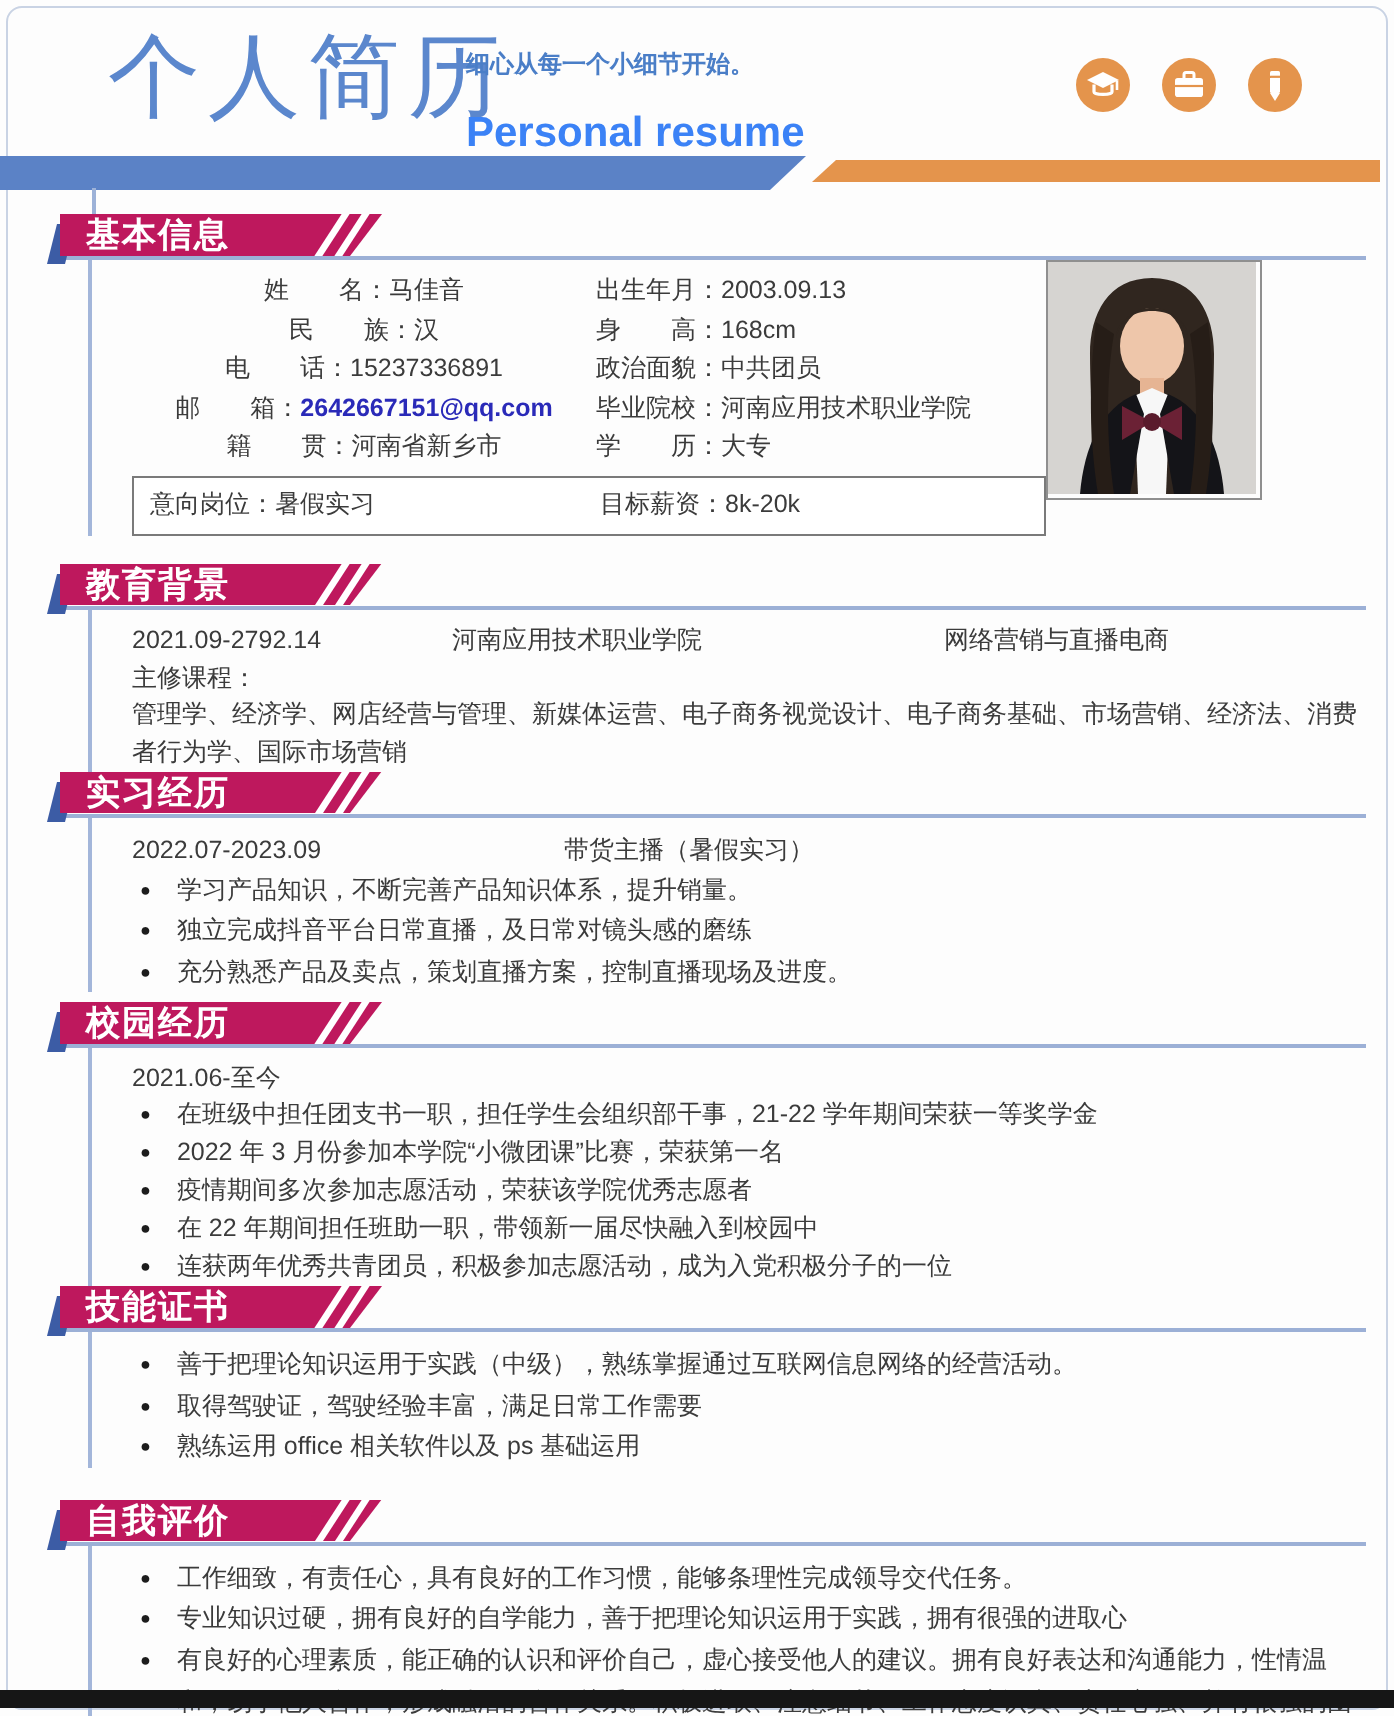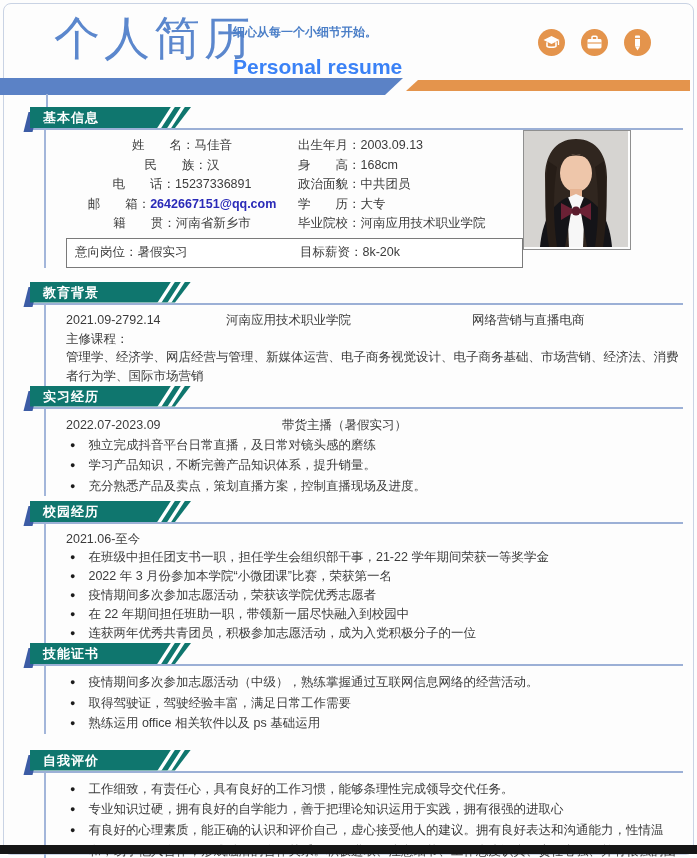--- a/index.html
+++ b/index.html
@@ -22,21 +22,21 @@
   .bar-orange { position:absolute; left:406px; top:80px; width:284px; height:11px; background:#e4944c;
               clip-path:polygon(12px 0,100% 0,100% 100%,0 100%); }
   .connector { position:absolute; left:46px; top:94px; width:2px; height:14px; background:#9db2d8; }
 
   
   .sections { position:absolute; top:107px; left:0; right:0; }
   section { margin:0; }
   .sec-head { position:relative; height:21px; margin:0 14px 0 30px; border-bottom:2px solid #9cb0d6; }
   .fold { position:absolute; left:-4px; top:5px; width:9px; height:20px; background:#3c5ca5; transform:skewX(-14deg); }
   .banner { position:relative; display:inline-block; height:21px; line-height:21px; min-width:104px;
-            background:#0f766e; color:#fff; font-size:13px; font-weight:bold; letter-spacing:1px;
+            background:#be185d; color:#fff; font-size:17px; font-weight:bold; letter-spacing:1px;
             padding:0 44px 0 13px; clip-path:polygon(0 0,100% 0,calc(100% - 16px) 100%,0 100%); }
   .stripe { position:absolute; top:0; height:100%; width:4px; background:#fff; transform:skewX(-33deg); }
   .s1 { right:23px; } .s2 { right:13px; }
   .sec-body { margin-left:44px; margin-right:14px; border-left:2px solid #a3b6da; padding:6px 0 0 20px;
               color:#3b3b3b; font-size:12.5px; }
 
   
   .fields { display:flex; }
   .col-left { width:232px;text-align:center; }
   .col-right { flex:1; }
@@ -129,22 +129,22 @@
             <div class="field"><span class="lbl">姓　　名：</span><span>马佳音</span></div>
             <div class="field"><span class="lbl">民　　族：</span><span>汉</span></div>
             <div class="field"><span class="lbl">电　　话：</span><span>15237336891</span></div>
             <div class="field"><span class="lbl">邮　　箱：</span><span class="email-value">2642667151@qq.com</span></div>
             <div class="field"><span class="lbl">籍　　贯：</span><span>河南省新乡市</span></div>
           </div>
           <div class="col-right">
             <div class="field"><span class="lbl">出生年月：</span><span>2003.09.13</span></div>
             <div class="field"><span class="lbl">身　　高：</span><span>168cm</span></div>
             <div class="field"><span class="lbl">政治面貌：</span><span>中共团员</span></div>
+            <div class="field"><span class="lbl">毕业院校：</span><span>河南应用技术职业学院</span></div>
             <div class="field"><span class="lbl">学　　历：</span><span>大专</span></div>
-            <div class="field"><span class="lbl">毕业院校：</span><span>河南应用技术职业学院</span></div>
           </div>
         </div>
         <div class="intent-box">
           <span class="intent-left"><span>意向岗位：</span><span>暑假实习</span></span>
           <span><span>目标薪资：</span><span>8k-20k</span></span>
         </div>
       </div>
     </section>
 
     <section class="m-b0">
@@ -176,24 +176,24 @@
           <span class="stripe s2"></span>
         </div>
       </div>
       <div class="sec-body">
         <div class="exp-row">
           <span class="exp-period">2022.07-2023.09</span>
           <span>带货主播（暑假实习）</span>
         </div>
         <ul class="bullets">
           <li>
+              <span>学习产品知识，不断完善产品知识体系，提升销量。</span>
+            </li>
+          <li>
               <span>独立完成抖音平台日常直播，及日常对镜头感的磨练</span>
-            </li>
-          <li>
-              <span>学习产品知识，不断完善产品知识体系，提升销量。</span>
             </li>
           <li>
               <span>充分熟悉产品及卖点，策划直播方案，控制直播现场及进度。</span>
             </li>
         </ul>
       </div>
     </section>
 
     <section class="campus m-b0">
       <div class="sec-head">
@@ -233,21 +233,21 @@
         <span class="fold"></span>
         <div class="banner">
           <span>技能证书</span>
           <span class="stripe s1"></span>
           <span class="stripe s2"></span>
         </div>
       </div>
       <div class="sec-body">
         <ul class="bullets">
           <li>
-              <span>疫情期间多次参加志愿活动（中级），熟练掌握通过互联网信息网络的经营活动。</span>
+              <span>善于把理论知识运用于实践（中级），熟练掌握通过互联网信息网络的经营活动。</span>
             </li>
           <li>
               <span>取得驾驶证，驾驶经验丰富，满足日常工作需要</span>
             </li>
           <li>
               <span>熟练运用 office 相关软件以及 ps 基础运用</span>
             </li>
         </ul>
       </div>
     </section>

